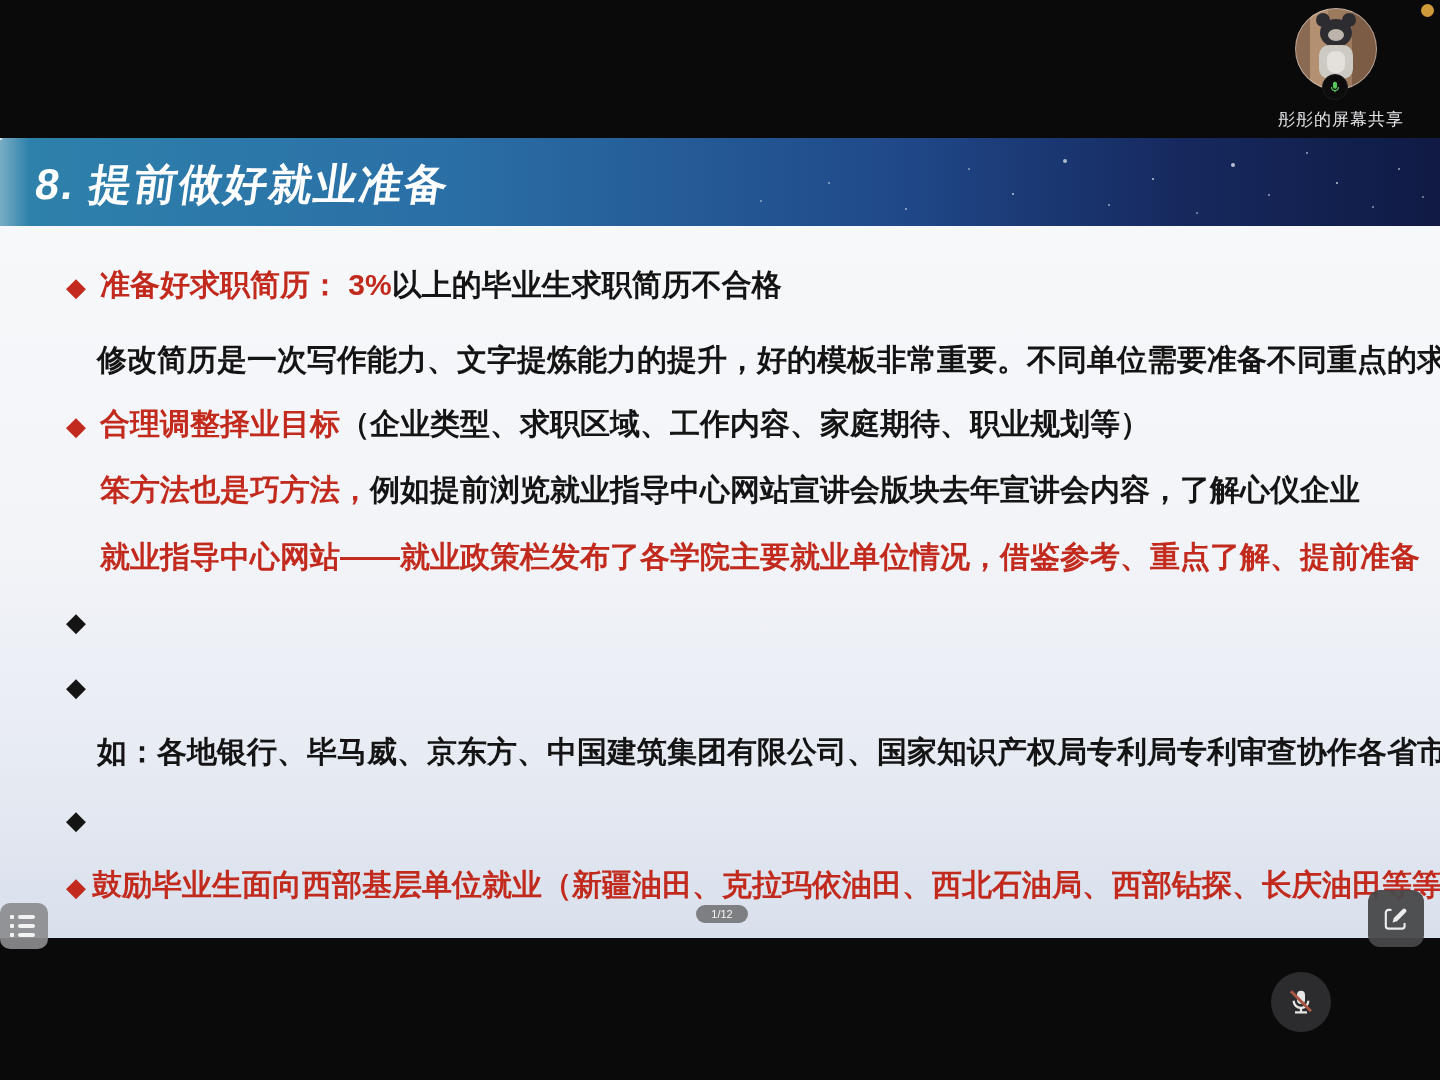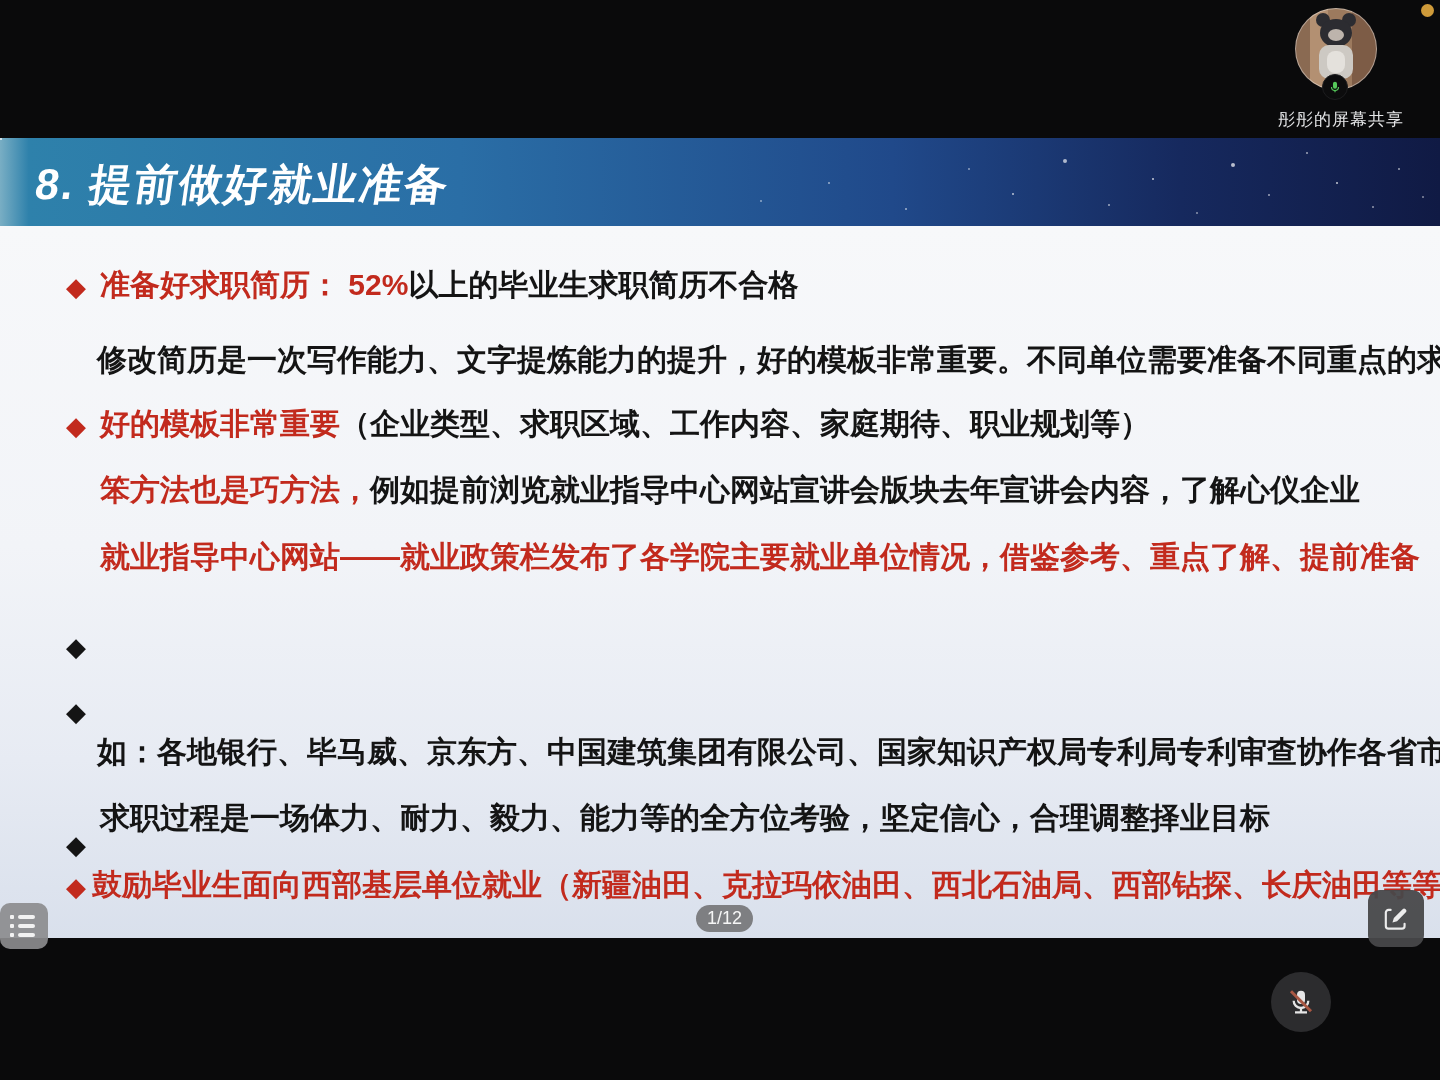--- a/index.html
+++ b/index.html
@@ -37,31 +37,31 @@
        1336px 44px 0 0 rgba(255,255,255,.75),1372px 68px 0 0 rgba(255,255,255,.55),
        1398px 30px 0 0 rgba(255,255,255,.6),1422px 58px 0 0 rgba(255,255,255,.5);}
   .slide-title{position:absolute;left:36px;top:0;height:88px;line-height:92px;color:#ffffff;
       font-size:43px;font-weight:bold;transform:skewX(-8deg);letter-spacing:2px;white-space:nowrap;}
   .slide-body{position:absolute;left:0;top:88px;width:1440px;height:712px;
       background:linear-gradient(180deg,#f7f8fa 0%,#f2f4f8 45%,#e7ebf3 75%,#d9e0ec 100%);}
   .line{position:absolute;left:0;width:1440px;padding-left:100px;box-sizing:border-box;
         font-size:30px;font-weight:bold;line-height:34px;white-space:nowrap;color:#141414;}
   .diamond{position:absolute;left:66px;top:2px;font-size:26px;}
   .red{color:#c22a1d;}
-  .black{color:#141414;margin-top:25px;}
+  .black{color:#141414;}
 
   
   .thumb-btn{position:absolute;left:0;top:903px;width:48px;height:46px;border-radius:10px;
       background:rgba(140,140,142,.92);display:flex;flex-direction:column;justify-content:center;
       align-items:flex-start;gap:5px;padding-left:10px;box-sizing:border-box;cursor:pointer;}
   .thumb-row{display:flex;align-items:center;gap:4px;}
   .thumb-dot{width:4px;height:4px;background:#f2f2f2;border-radius:1px;}
   .thumb-bar{width:17px;height:4px;background:#f2f2f2;border-radius:2px;}
   .page-pill{position:absolute;left:696px;top:905px;min-width:30px;padding:3px 11px;border-radius:14px;
-      background:rgba(118,118,120,.92);color:#f6f6f6;font-size:18px;text-align:center;}
+      background:rgba(118,118,120,.92);color:#f6f6f6;font-size:11px;text-align:center;}
   .pen-btn{position:absolute;left:1368px;top:890px;width:56px;height:57px;border-radius:12px;
       background:rgba(72,72,74,.95);display:flex;align-items:center;justify-content:center;cursor:pointer;}
 
   
   .mic-btn{position:absolute;left:1271px;top:972px;width:60px;height:60px;border-radius:50%;
       background:#2c2c2e;display:flex;align-items:center;justify-content:center;cursor:pointer;}
 </style>
 </head>
 <body>
 
@@ -89,45 +89,45 @@
   <div class="presenter-label">彤彤的屏幕共享</div>
 
   <div class="slide">
     <div class="slide-header">
       <div class="star-field"></div>
       <div class="slide-title">8. 提前做好就业准备</div>
     </div>
 
     <div class="slide-body">
       <div class="line" style="top:42px">
-        <span class="diamond red">◆</span><span class="red">准备好求职简历： 52%</span><span class="black">以上的毕业生求职简历不合格</span>
+        <span class="diamond red">◆</span><span class="red">准备好求职简历： 3%</span><span class="black">以上的毕业生求职简历不合格</span>
       </div>
       <div class="line" style="top:117px;padding-left:97px">
         <span class="black">修改简历是一次写作能力、文字提炼能力的提升，好的模板非常重要。不同单位需要准备不同重点的求职简历。</span>
       </div>
       <div class="line" style="top:181px">
-        <span class="diamond red">◆</span><span class="red">好的模板非常重要</span><span class="black">（企业类型、求职区域、工作内容、家庭期待、职业规划等）</span>
+        <span class="diamond red">◆</span><span class="red">合理调整择业目标</span><span class="black">（企业类型、求职区域、工作内容、家庭期待、职业规划等）</span>
       </div>
       <div class="line" style="top:247px">
         <span class="red">笨方法也是巧方法，</span><span class="black">例如提前浏览就业指导中心网站宣讲会版块去年宣讲会内容，了解心仪企业</span>
       </div>
       <div class="line" style="top:314px">
         <span class="red">就业指导中心网站——就业政策栏发布了各学院主要就业单位情况，借鉴参考、重点了解、提前准备</span>
       </div>
       <div class="line" style="top:377px">
         <span class="diamond black">◆</span>
       </div>
       <div class="line" style="top:442px">
         <span class="diamond black">◆</span>
       </div>
       <div class="line" style="top:509px;padding-left:97px">
         <span class="black">如：各地银行、毕马威、京东方、中国建筑集团有限公司、国家知识产权局专利局专利审查协作各省市中心等</span>
       </div>
       <div class="line" style="top:575px">
-        <span class="diamond black">◆</span><span class="black">求职过程是一场体力、耐力、毅力、能力等的全方位考验，坚定信心，合理调整择业目标</span>
+        <span class="diamond black">◆</span>
       </div>
       <div class="line" style="top:642px;padding-left:92px">
         <span class="diamond red">◆</span><span class="red">鼓励毕业生面向西部基层单位就业（新疆油田、克拉玛依油田、西北石油局、西部钻探、长庆油田等等）</span>
       </div>
     </div>
   </div>
 
   <div class="thumb-btn">
     <div class="thumb-row">
       <div class="thumb-dot"></div>

